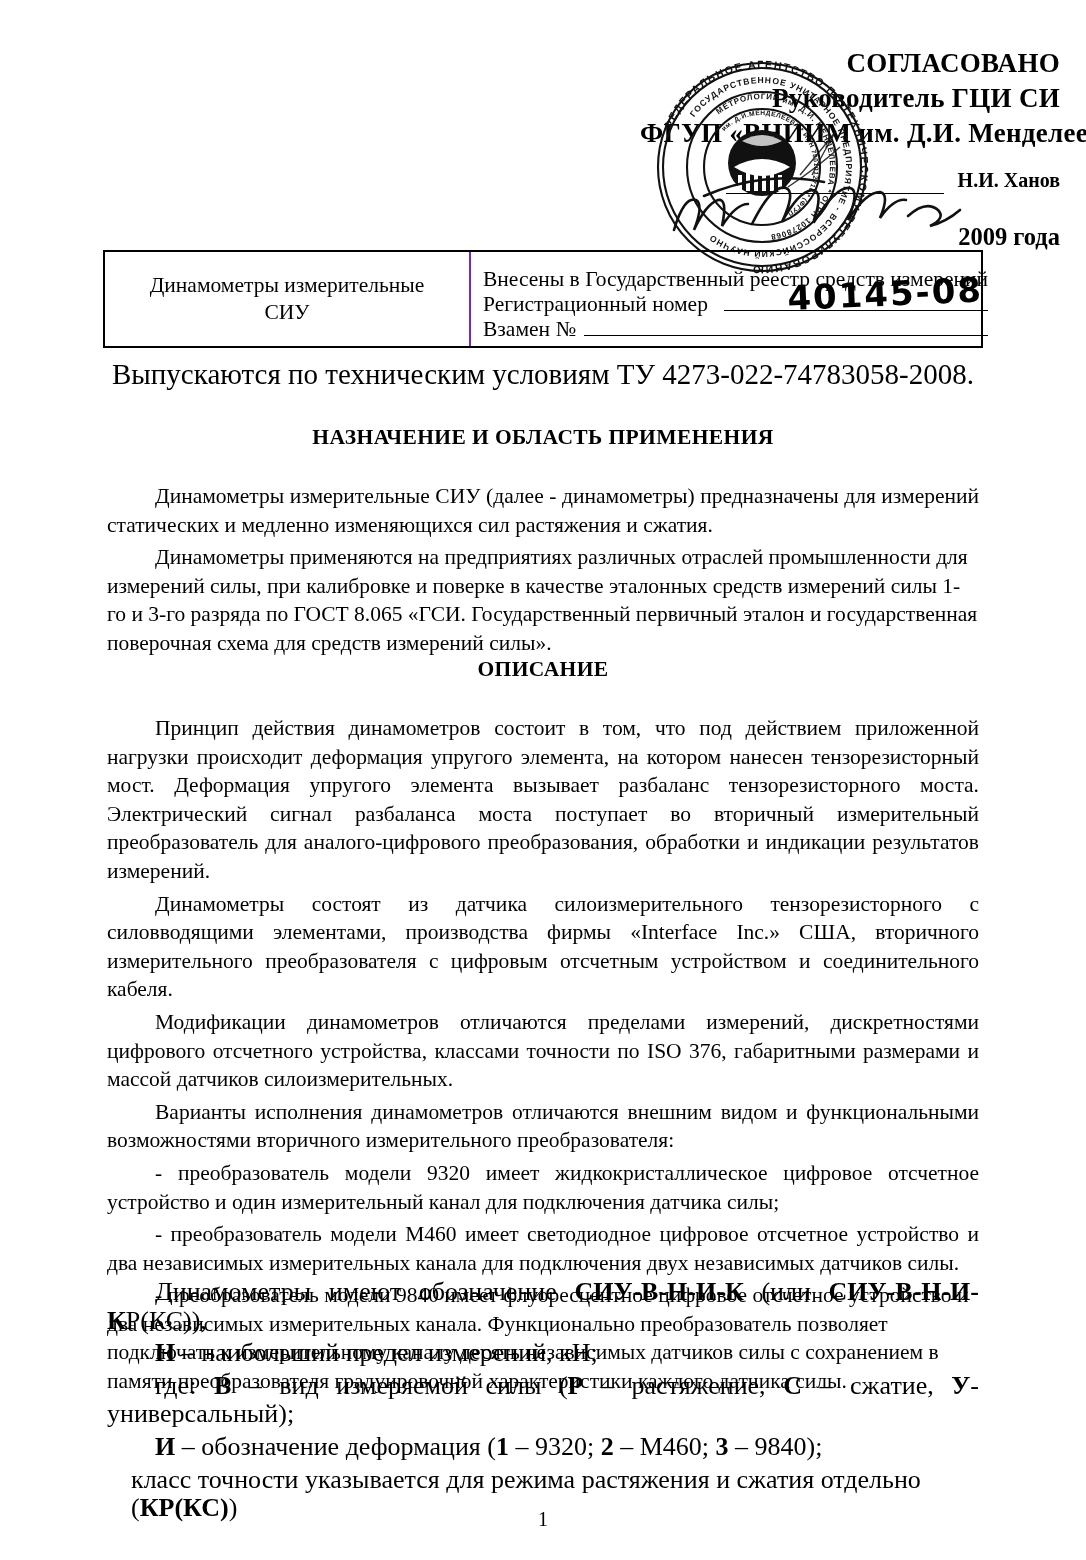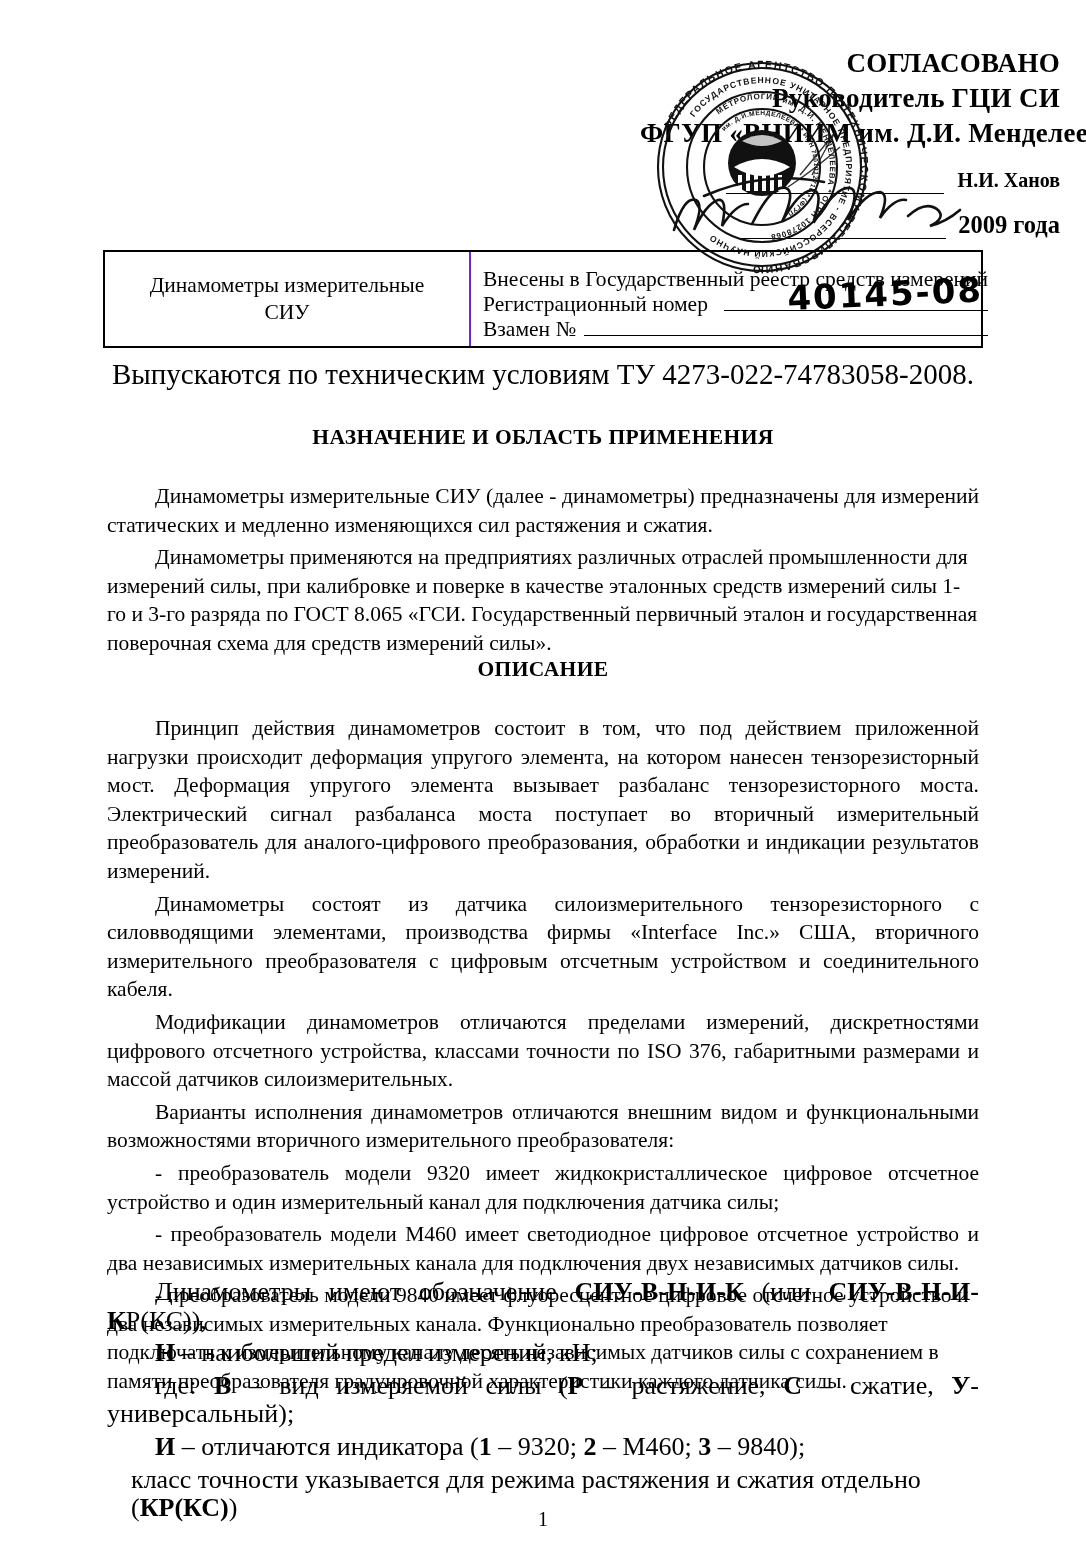--- a/index.html
+++ b/index.html
@@ -27,21 +27,21 @@
     margin-top:14px;
   }
   .sig-rule{
     flex:0 0 auto;width:218px;border-bottom:1.6px solid #000;height:28px;
   }
   .sig-name{
     font-weight:bold;font-size:20px;line-height:28px;
     padding-left:14px;white-space:nowrap;
   }
   .date-row{
-    display:flex;align-items:flex-end;justify-content:flex-end;margin-top:16px;
+    display:flex;align-items:flex-end;justify-content:flex-end;margin-top:28px;
   }
   .date-rule{flex:0 0 auto;width:208px;border-bottom:1.6px solid #000;height:28px;}
   .date-text{font-weight:bold;font-size:24.5px;line-height:28px;padding-left:12px;white-space:nowrap;}
 
   
   .stamp{
     position:absolute;left:650px;top:55px;width:225px;height:222px;
     pointer-events:none;
   }
   .stamp svg{display:block;width:225px;height:222px;}
@@ -242,21 +242,21 @@
     <p class="legend-line ind1">
       <span>Динамометры имеют обозначение </span><b>СИУ-В-Н-И-К</b><span> (или </span><b>СИУ-В-Н-И-К</b><span>Р(КС)),</span>
     </p>
     <p class="legend-line ind3">
       <b>Н</b><span> – наибольший предел измерений, кН;</span>
     </p>
     <p class="legend-line">
       <span>где: </span><b>В</b><span> – вид измеряемой силы (</span><b>Р</b><span> – растяжение, </span><b>С</b><span> – сжатие, </span><b>У</b><span>- универсальный);</span>
     </p>
     <p class="legend-line ind3">
-      <b>И</b><span> – отличаются индикатора (</span><b>1</b><span> – 9320; </span><b>2</b><span> – М460; </span><b>3</b><span> – 9840);</span>
+      <b>И</b><span> – обозначение деформация (</span><b>1</b><span> – 9320; </span><b>2</b><span> – М460; </span><b>3</b><span> – 9840);</span>
     </p>
     <p class="legend-line cont">
       <span>класс точности указывается для режима растяжения и сжатия отдельно (</span><b>КР(КС)</b><span>)</span>
     </p>
   </div>
 
   <div class="page-number">1</div>
 
 </div>
 

